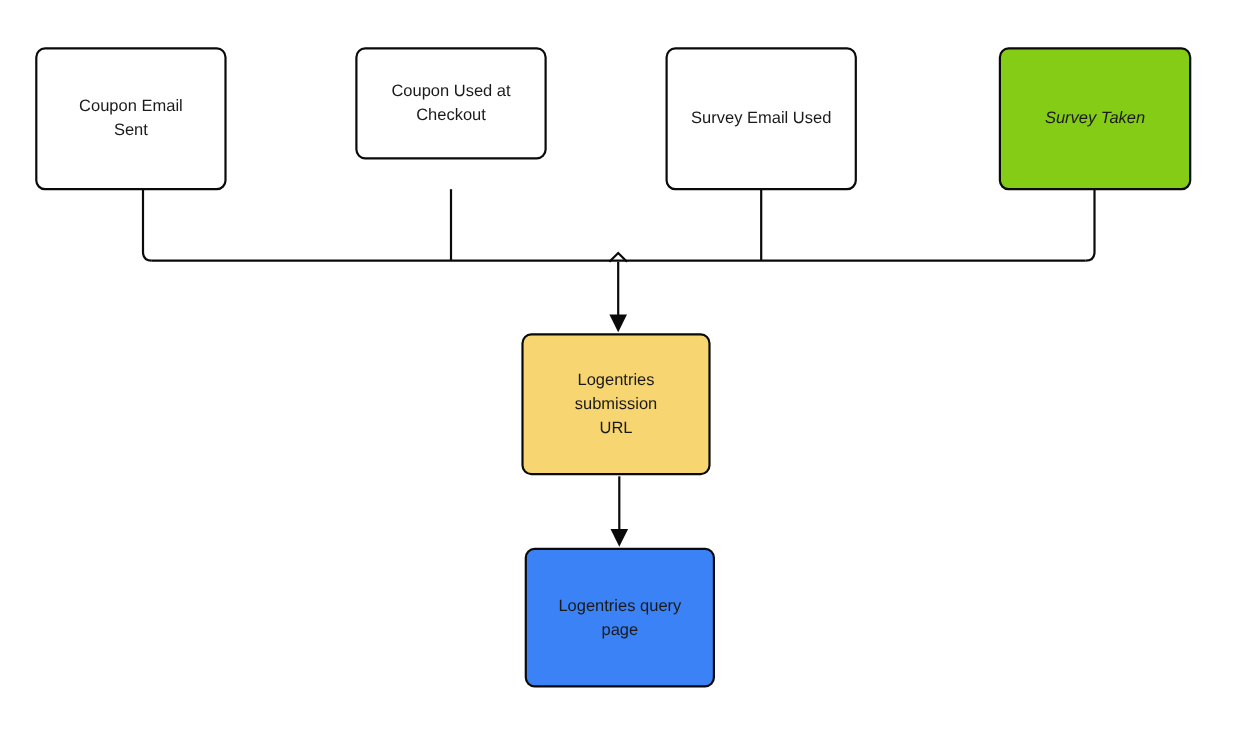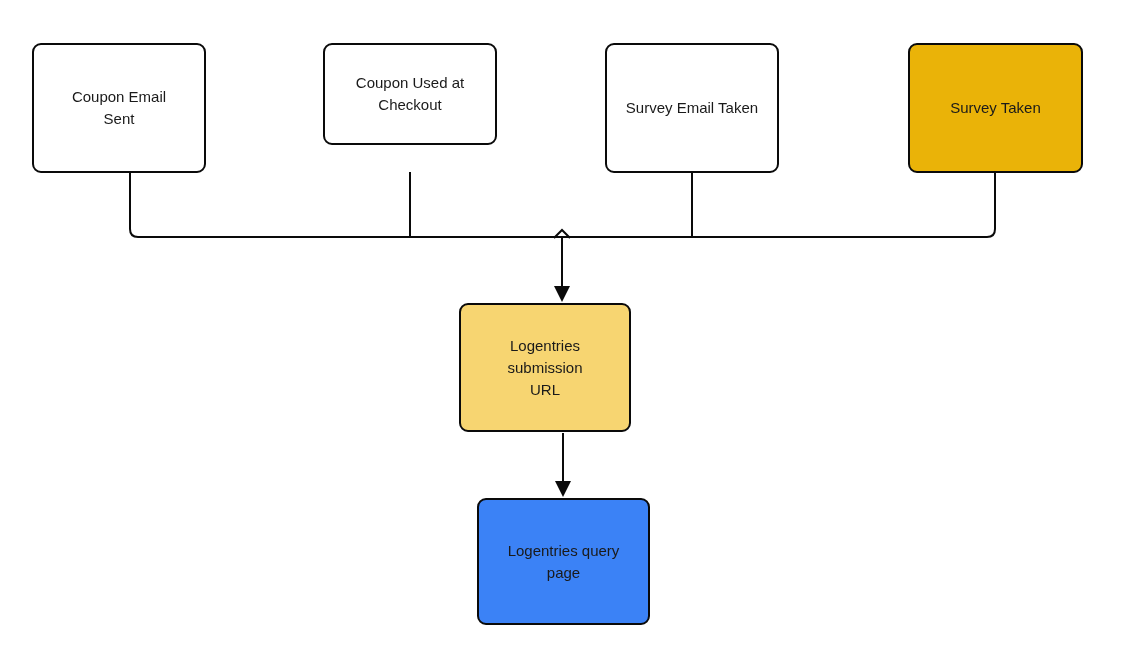--- a/index.html
+++ b/index.html
@@ -48,21 +48,21 @@
     font-size: 15px;
     line-height: 22px;
     color: #1a1a1a;
     white-space: pre-line;
   }
   
   .node-1 { left: 32px;  top: 43px;  width: 174px; height: 130px; }
   .node-2 { left: 323px; top: 43px;  width: 174px; height: 102px; }
   .node-3 { left: 605px; top: 43px;  width: 174px; height: 130px; }
   .node-4 { left: 908px; top: 43px;  width: 175px; height: 130px; }
-  .node-5 { left: 459px; top: 303px; width: 172px; height: 129px; }
+  .node-5 { left: 474px; top: 303px; width: 172px; height: 129px; }
   .node-6 { left: 477px; top: 498px; width: 173px; height: 127px; }
 </style>
 </head>
 <body>
 
 <div class="canvas">
 
   <svg class="edge-layer" viewBox="0 0 1125 671" xmlns="http://www.w3.org/2000/svg">
 
     <path class="edge" d="M130,172 L130,229 Q130,237 138,237"></path>
@@ -85,24 +85,24 @@
     <span class="node-label">Coupon Email
 Sent</span>
   </div>
 
   <div class="node node-2" style="background: rgb(255, 255, 255);">
     <span class="node-label">Coupon Used at
 Checkout</span>
   </div>
 
   <div class="node node-3" style="background: rgb(255, 255, 255);">
-    <span class="node-label">Survey Email Taken</span>
+    <span class="node-label">Survey Email Used</span>
   </div>
 
-  <div class="node node-4" style="background: #eab308;">
+  <div class="node node-4" style="background: #84cc16; font-style: italic;">
     <span class="node-label">Survey Taken</span>
   </div>
 
   <div class="node node-5" style="background: rgb(247, 213, 113);">
     <span class="node-label">Logentries
 submission
 URL</span>
   </div>
 
   <div class="node node-6" style="background: #3b82f6;">

